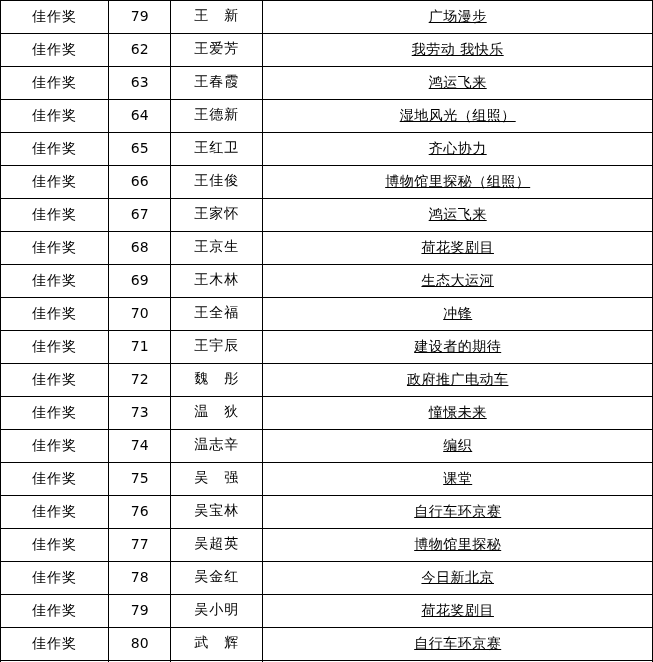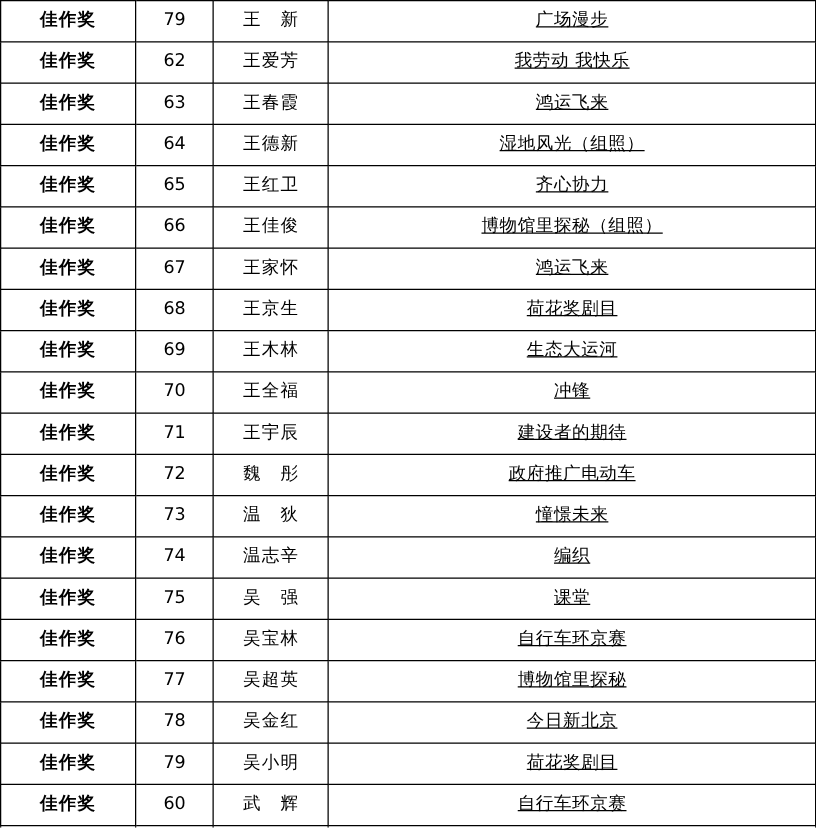--- a/index.html
+++ b/index.html
@@ -28,23 +28,23 @@
     line-height: 1.1;
     padding: 0 2px;
     white-space: nowrap;
     overflow: hidden;
   }
   .col-award  { width: 108px; }
   .col-num    { width: 62px; }
   .col-name   { width: 92px; }
   .col-title  { width: 389px; }
 
-  .cell-award { letter-spacing: 1px; font-weight: bold; }
+  .cell-award { letter-spacing: 1px; }
   .cell-num   { font-size: 13px; }
-  .cell-name  { letter-spacing: 1px; }
+  .cell-name  { letter-spacing: 1px; font-family: Liberation Mono, monospace; }
   .cell-title { letter-spacing: 0.5px; text-decoration: underline; }
 
   
   .partial-row td {
     height: 12px;
     border-bottom: none;
   }
 </style>
 </head>
 <body>
@@ -166,21 +166,21 @@
       <td class="cell-title">今日新北京</td>
     </tr>
     <tr>
       <td class="cell-award">佳作奖</td>
       <td class="cell-num">79</td>
       <td class="cell-name">吴小明</td>
       <td class="cell-title">荷花奖剧目</td>
     </tr>
     <tr>
       <td class="cell-award">佳作奖</td>
-      <td class="cell-num">60</td>
+      <td class="cell-num">80</td>
       <td class="cell-name">武　辉</td>
       <td class="cell-title">自行车环京赛</td>
     </tr>
     <tr class="partial-row">
       <td></td>
       <td></td>
       <td></td>
       <td></td>
     </tr>
   </tbody>

